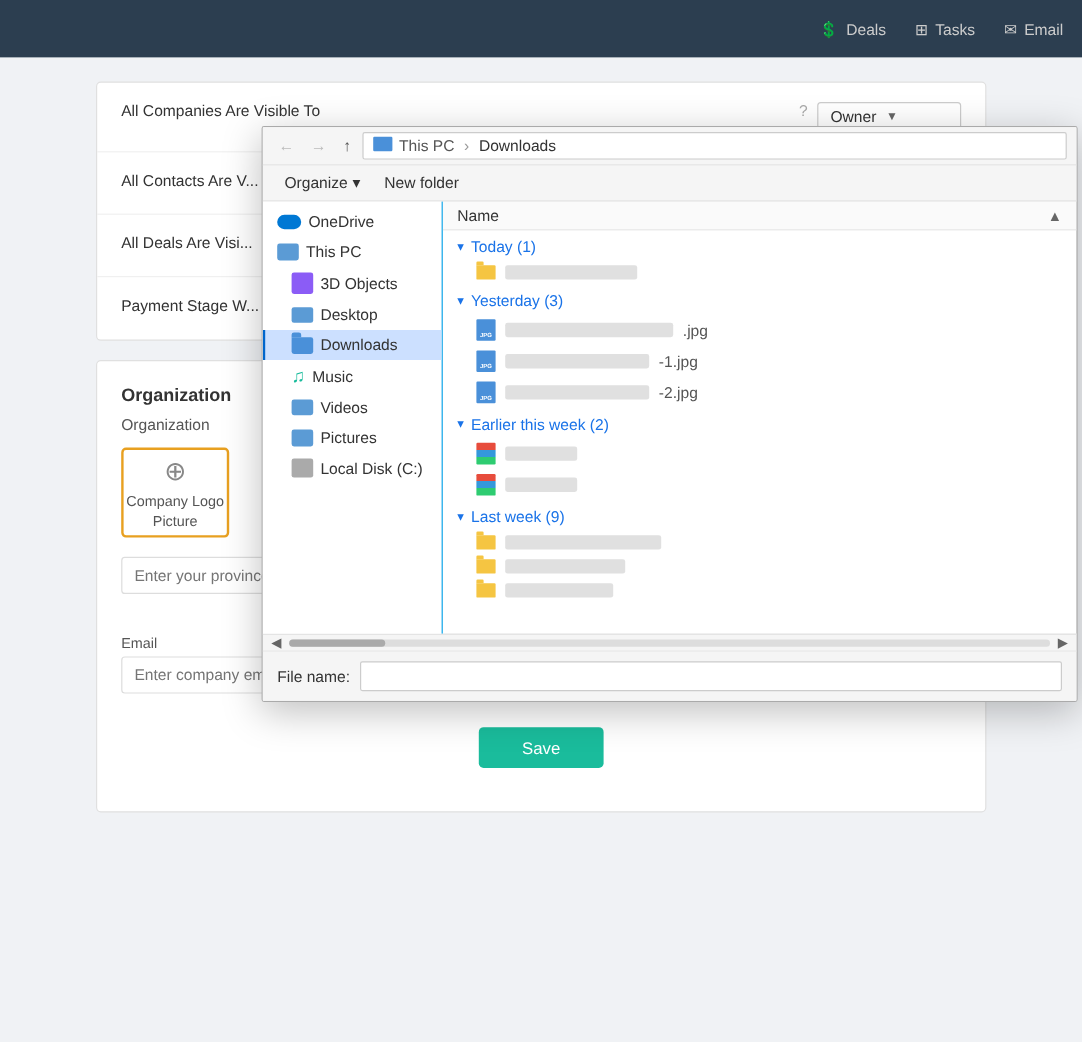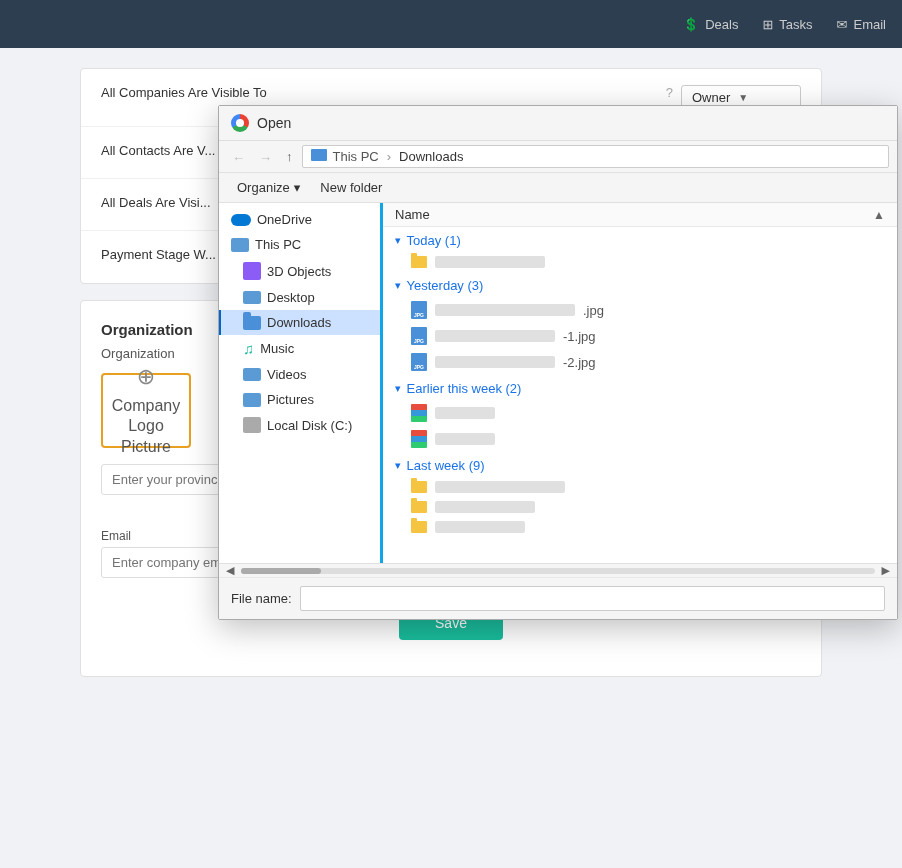--- a/index.html
+++ b/index.html
@@ -274,23 +274,23 @@
     }
 
     
     .dialog-body {
       display: flex;
       height: 360px;
     }
 
     
     .dialog-sidebar {
-      width: 164px;
+      width: 150px;
       background: #fff;
-      border-right: 3px solid #0ea5e9;
+      border-right: 1px solid #0ea5e9;
       overflow-y: auto;
       padding: 4px 0;
       flex-shrink: 0;
     }
     .sidebar-item {
       display: flex;
       align-items: center;
       gap: 6px;
       padding: 5px 10px;
       cursor: pointer;
@@ -561,21 +561,21 @@
     <div class="settings-row">
       <span class="settings-label">Payment Stage W...</span>
     </div>
   </div>
 
   <div class="org-section">
     <div class="org-title">Organization</div>
     <div class="org-sub-label" style="margin-top:8px;">Organization</div>
     <div class="company-logo-box">
       <span class="plus-icon">⊕</span>
-      <span style="font-size:16px;">Company Logo Picture</span>
+      <span style="font-size:12px;">Company Logo Picture</span>
     </div>
 
     <div class="form-row">
       <div class="form-group">
         <input class="form-input" type="text" placeholder="Enter your province" style="">
       </div>
       <div class="form-group">
         <label class="form-label">Country</label>
         <input class="form-input" type="text" placeholder="Enter your country" style="">
       </div>
@@ -602,24 +602,20 @@
 
     <div class="save-btn-container">
       <button class="save-btn">Save</button>
     </div>
   </div>
 </div>
 
 <div class="dialog-overlay">
   <div class="dialog">
 
-    <div class="dialog-titlebar">
-      <span class="chrome-icon"></span>
-      <span class="dialog-title-text">Open</span>
-    </div>
 
     <div class="dialog-toolbar">
       <button class="toolbar-btn disabled">←</button>
       <button class="toolbar-btn disabled">→</button>
       <button class="toolbar-btn">↑</button>
       <div class="address-bar">
         <span>
           <span style="display:inline-block;width:16px;height:12px;background:#4a90d9;border-radius:1px;"></span>
         </span>
         <span class="address-crumb">This PC</span>

